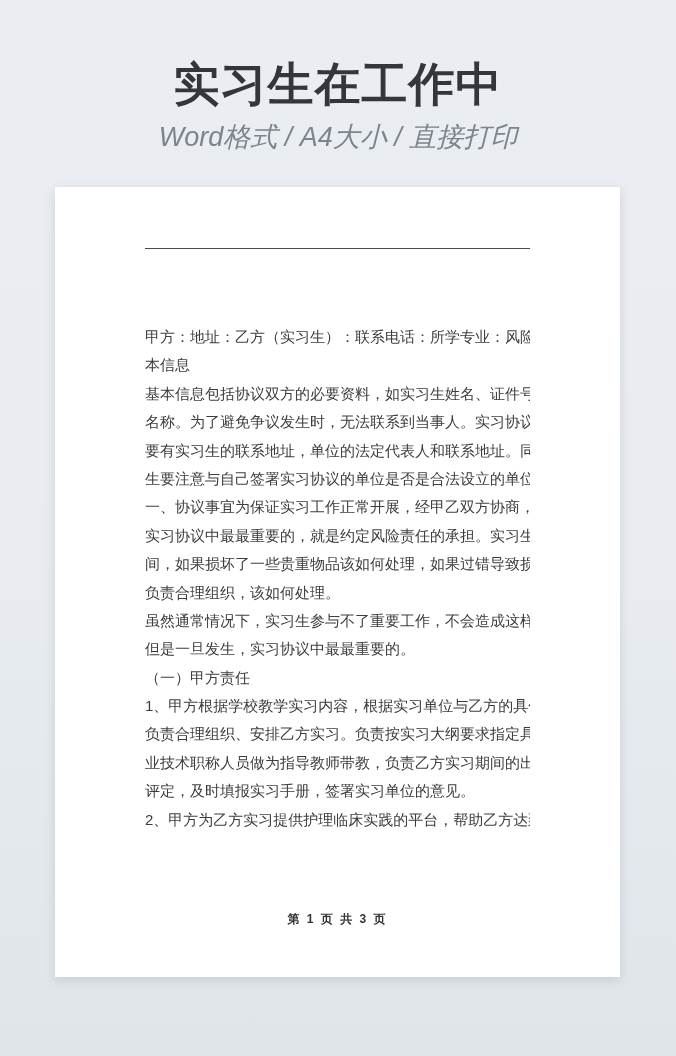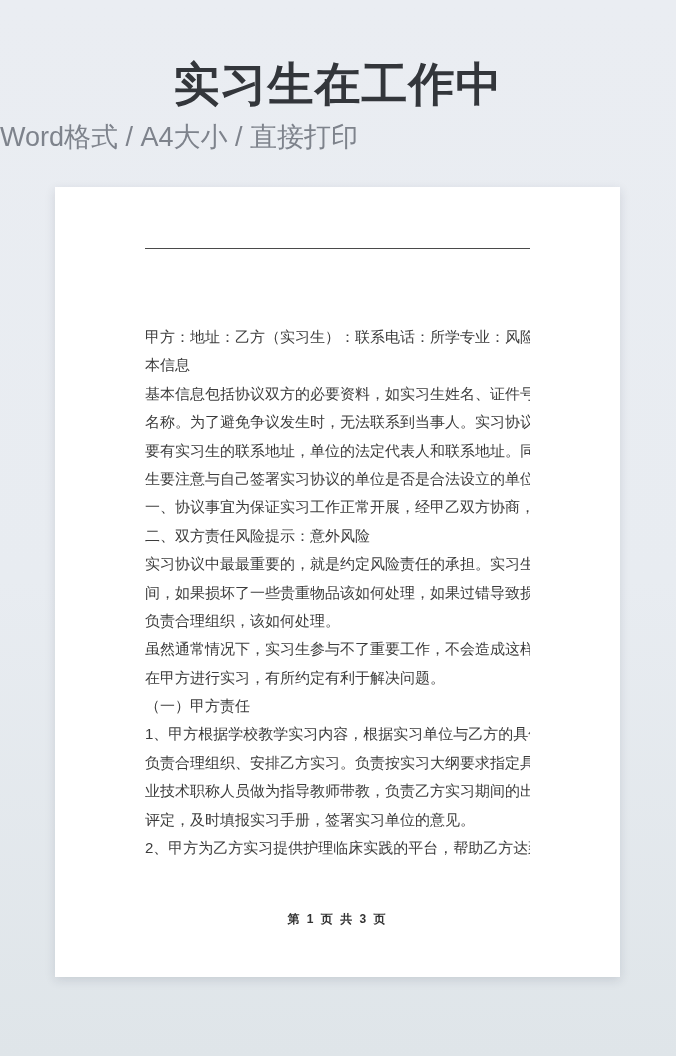--- a/index.html
+++ b/index.html
@@ -15,22 +15,24 @@
     overflow: hidden;
   }
   .hero-title {
     position: absolute; top: 58px; left: 0; width: 100%;
     text-align: center;
     font-size: 46px; font-weight: 800; line-height: 1.15;
     color: #33363b; letter-spacing: 1px;
   }
   .hero-subtitle {
     position: absolute; top: 121px; left: 0; width: 100%;
+    text-align: center;
     font-size: 27px; font-weight: 400; line-height: 1.2;
     color: #7e838c;
+    font-style: italic;
   }
   .page {
     position: absolute; left: 55px; top: 187px;
     width: 565px; height: 790px;
     background: #ffffff;
     box-shadow: 0 3px 10px rgba(30, 40, 60, 0.13);
     overflow: hidden;
   }
   .doc-rule {
     position: absolute; top: 61px; left: 90px; right: 90px;
@@ -70,26 +72,25 @@
     <div class="doc-rule"></div>
 
     <div class="doc-body">
       <div class="line">甲方：地址：乙方（实习生）：联系电话：所学专业：风险提示：基</div>
       <div class="line">本信息</div>
       <div class="line">基本信息包括协议双方的必要资料，如实习生姓名、证件号码、单位</div>
       <div class="line">名称。为了避免争议发生时，无法联系到当事人。实习协议上最好还</div>
       <div class="line">要有实习生的联系地址，单位的法定代表人和联系地址。同时，实习</div>
       <div class="line">生要注意与自己签署实习协议的单位是否是合法设立的单位。</div>
       <div class="line">一、协议事宜为保证实习工作正常开展，经甲乙双方协商，拟定乙方</div>
-      <div class="line">二、双方责任风险提示：意外风险</div>
       <div class="line">实习协议中最最重要的，就是约定风险责任的承担。实习生在工作中</div>
       <div class="line">间，如果损坏了一些贵重物品该如何处理，如果过错导致损失了重要</div>
       <div class="line">负责合理组织，该如何处理。</div>
       <div class="line">虽然通常情况下，实习生参与不了重要工作，不会造成这样的损失。</div>
-      <div class="line">在甲方进行实习，有所约定有利于解决问题。</div>
+      <div class="line">但是一旦发生，实习协议中最最重要的。</div>
       <div class="line">（一）甲方责任</div>
       <div class="line">1、甲方根据学校教学实习内容，根据实习单位与乙方的具体情况，</div>
       <div class="line">负责合理组织、安排乙方实习。负责按实习大纲要求指定具有相应专</div>
       <div class="line">业技术职称人员做为指导教师带教，负责乙方实习期间的出科考核和</div>
       <div class="line">评定，及时填报实习手册，签署实习单位的意见。</div>
       <div class="line">2、甲方为乙方实习提供护理临床实践的平台，帮助乙方达到运用所</div>
     </div>
 
     <div class="doc-footer">第 1 页 共 3 页</div>
   </div>

